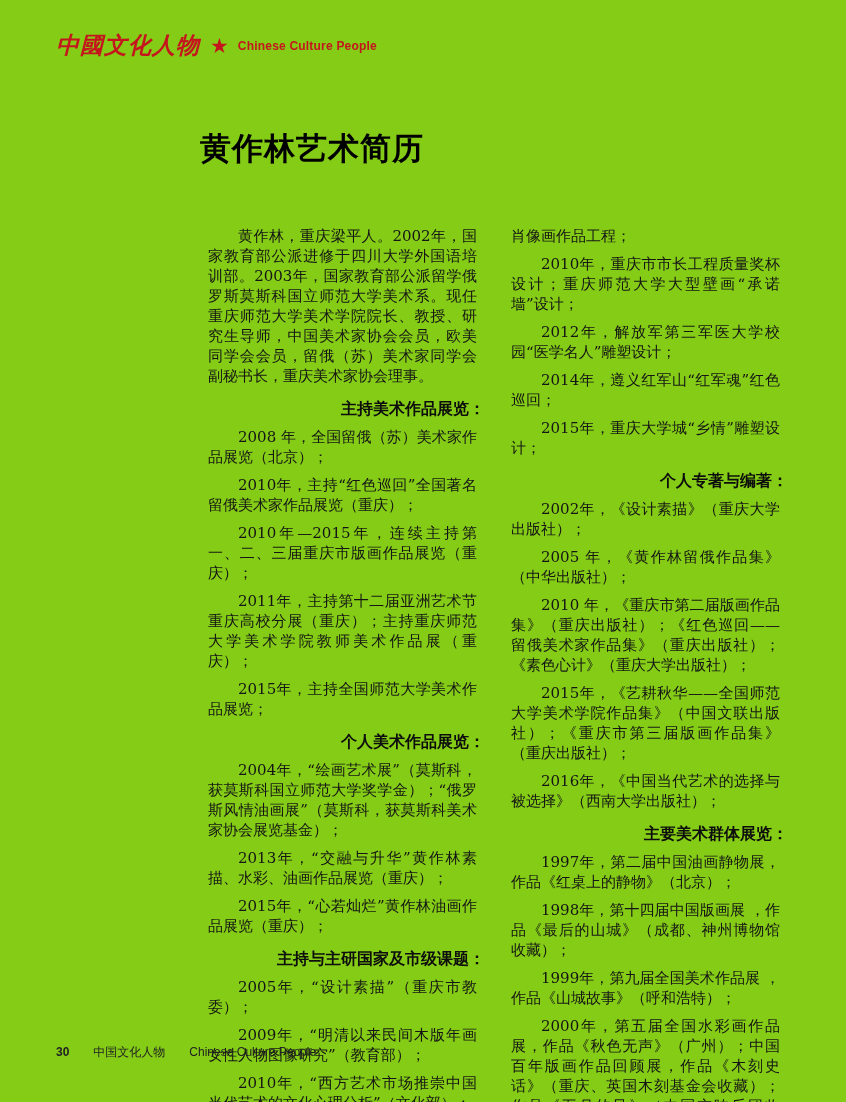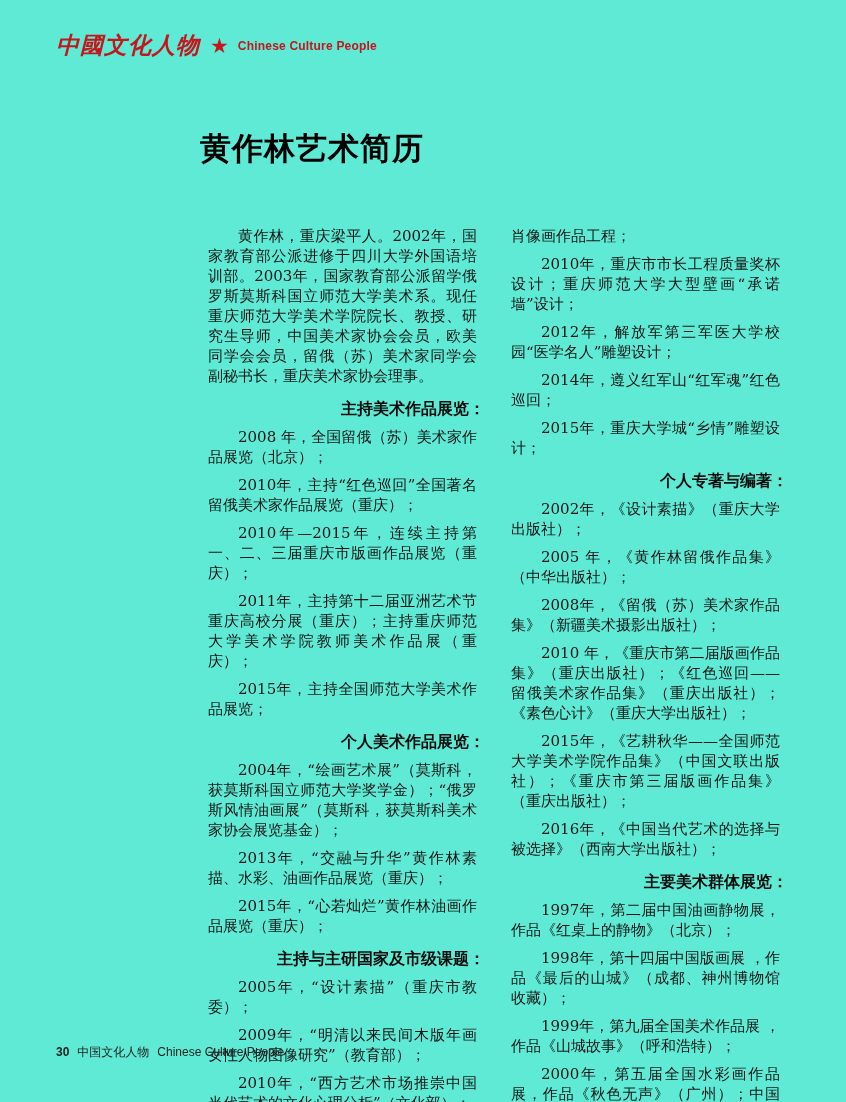--- a/index.html
+++ b/index.html
@@ -1,19 +1,19 @@
 <!DOCTYPE html>
 <html><head>
 <meta charset="utf-8">
 <style>
   html,body{margin:0;padding:0;background:#e8e8e8;}
   .page{
     position:relative;
     width:846px;height:1102px;
-    background:#5eead4;
+    background:#84cc16;
     margin:0 auto;
     overflow:hidden;
     font-family:"DejaVu Serif","Liberation Serif",serif;
     color:#111;
   }
   
   .header{
     position:absolute;left:56px;top:30px;
     display:flex;align-items:center;
   }
@@ -73,21 +73,21 @@
     color:#0d0d0d;
     text-align:right;
   }
   .col > :first-child{margin-top:0;}
   
   .footer{
     position:absolute;left:56px;top:1044px;
     font-size:12px;
     font-family:"Liberation Sans","DejaVu Sans",sans-serif;
     color:#222;
-    display:flex;align-items:baseline;gap:8px;
+    display:flex;align-items:baseline;gap:24px;
   }
   .pagenum{font-weight:bold;}
 </style>
 </head>
 <body>
 
 <div class="page">
 
   <div class="header">
     <span class="logo-cn">中國文化人物</span>
@@ -120,21 +120,20 @@
       </div>
     <div class="col" id="col-1">
         <p class="para noindent">肖像画作品工程；</p>
         <p class="para">2010年，重庆市市长工程质量奖杯设计；重庆师范大学大型壁画“承诺墙”设计；</p>
         <p class="para">2012年，解放军第三军医大学校园“医学名人”雕塑设计；</p>
         <p class="para">2014年，遵义红军山“红军魂”红色巡回；</p>
         <p class="para">2015年，重庆大学城“乡情”雕塑设计；</p>
         <h2 class="heading">个人专著与编著：</h2>
         <p class="para">2002年，《设计素描》（重庆大学出版社）；</p>
         <p class="para">2005 年，《黄作林留俄作品集》（中华出版社）；</p>
-        <p class="para">2008年，《留俄（苏）美术家作品集》（新疆美术摄影出版社）；</p>
         <p class="para">2010 年，《重庆市第二届版画作品集》（重庆出版社）；《红色巡回——留俄美术家作品集》（重庆出版社）；《素色心计》（重庆大学出版社）；</p>
         <p class="para">2015年，《艺耕秋华——全国师范大学美术学院作品集》（中国文联出版社）；《重庆市第三届版画作品集》（重庆出版社）；</p>
         <p class="para">2016年，《中国当代艺术的选择与被选择》（西南大学出版社）；</p>
         <h2 class="heading">主要美术群体展览：</h2>
         <p class="para">1997年，第二届中国油画静物展，作品《红桌上的静物》（北京）；</p>
         <p class="para">1998年，第十四届中国版画展 ，作品《最后的山城》（成都、神州博物馆收藏）；</p>
         <p class="para">1999年，第九届全国美术作品展 ，作品《山城故事》（呼和浩特）；</p>
         <p class="para">2000年，第五届全国水彩画作品展，作品《秋色无声》（广州）；中国百年版画作品回顾展，作品《木刻史话》（重庆、英国木刻基金会收藏）；作品《五月的风》（中国交响乐团收藏）；</p>
       </div>
   </div>

